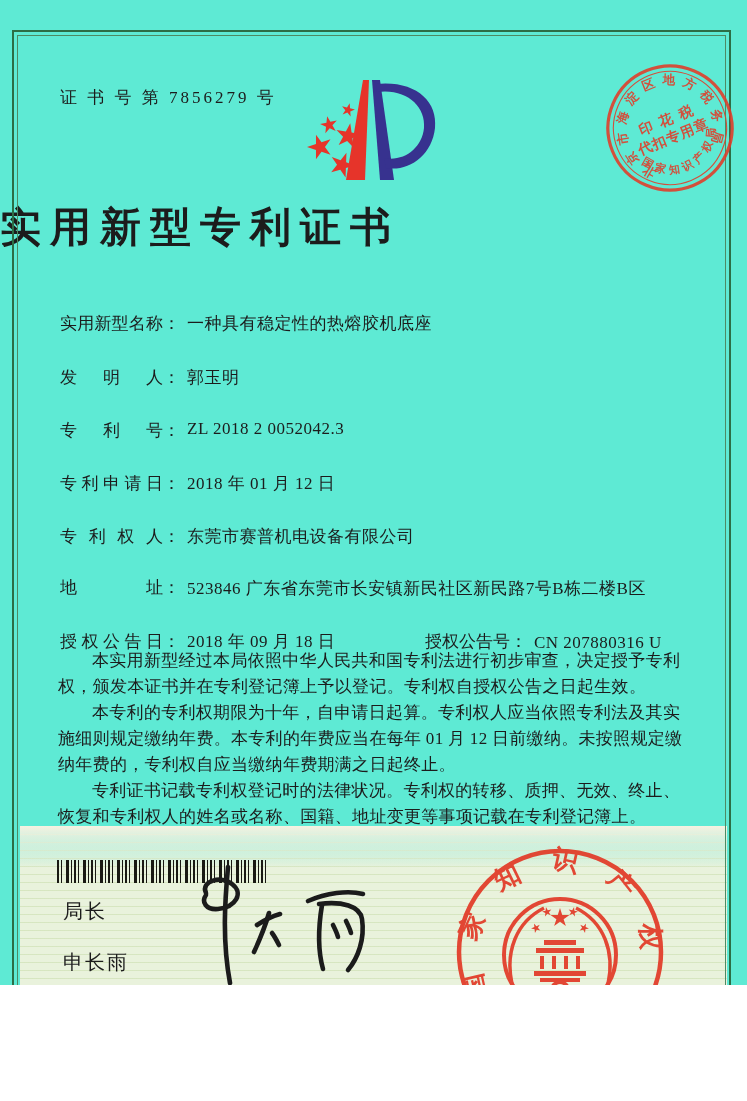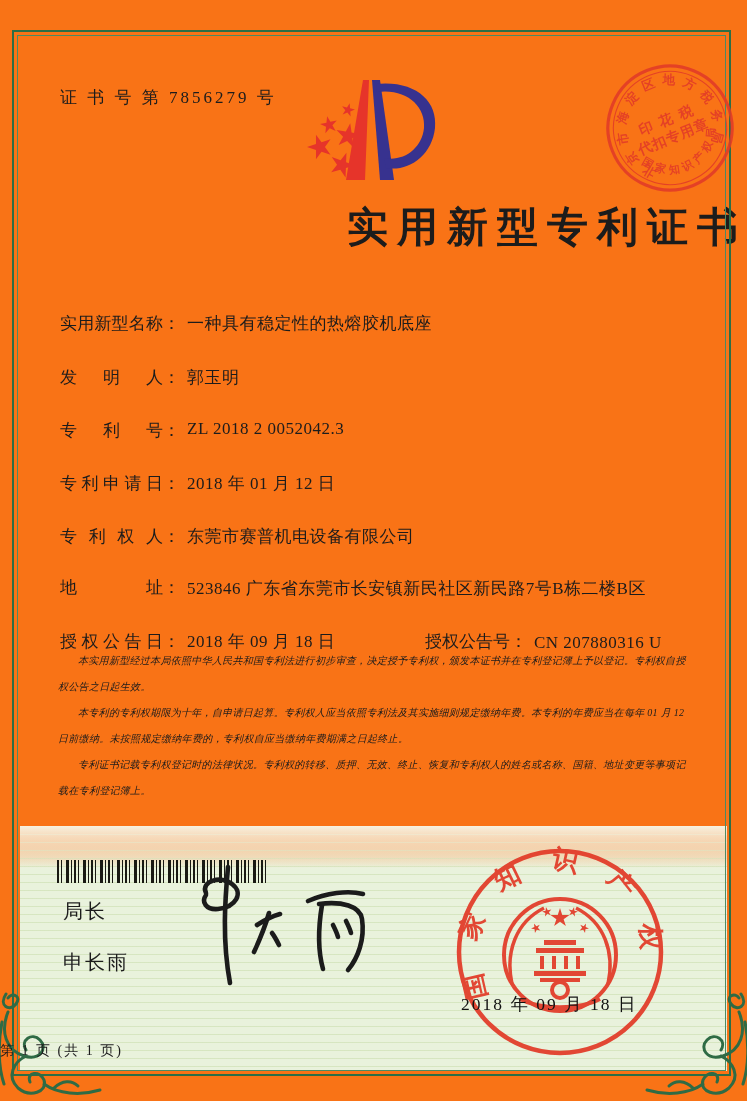--- a/index.html
+++ b/index.html
@@ -1,18 +1,18 @@
 <!DOCTYPE html>
 <html><head>
 <meta charset="utf-8">
 <style>
   * { margin:0; padding:0; box-sizing:border-box; }
   html,body { width:747px; height:1101px; }
   body { font-family:"Liberation Serif","DejaVu Serif",serif; color:#1c1c1c; }
-  .page { position:relative; width:747px; height:1101px; background:#f97316; overflow:hidden; }
+  .page { position:relative; width:747px; height:985px; background:#5eead4; overflow:hidden; }
 
   
   .band {
     position:absolute; left:20px; top:826px; width:707px; height:245px;
     background:
       repeating-linear-gradient(180deg, rgba(200,220,170,.55) 0 1px, rgba(233,242,220,0) 1px 8px),
       linear-gradient(180deg, rgba(233,242,220,0) 0, #e9f2dc 42px);
   }
   .band-fade { position:absolute; left:0; top:0; width:100%; height:44px;
     background:linear-gradient(180deg,#f7f2e1 0,rgba(247,242,225,0) 100%); }
@@ -20,33 +20,33 @@
   
   .frame-outer { position:absolute; left:12px; top:30px; width:719px; height:1046px;
     border:2.5px solid #2c6e46; z-index:3; pointer-events:none; }
   .frame-inner { position:absolute; left:3px; top:3px; right:3px; bottom:3px;
     border:1px solid #4d8a63; }
 
   .cert-number { position:absolute; left:60px; top:86px; font-size:17px; letter-spacing:3px; z-index:4; }
 
   .logo { position:absolute; left:292px; top:76px; z-index:2; }
 
-  .title { position:absolute; left:0; top:200px; width:747px; text-align:right;
+  .title { position:absolute; left:0; top:200px; width:747px; text-align:left;
     font-size:41px; font-weight:bold; letter-spacing:9px; z-index:2; }
 
   .fields { position:absolute; left:60px; top:312px; width:635px; z-index:2; font-size:17px; }
   .frow { position:absolute; left:0; display:flex; }
   .flabel { display:inline-block; width:103px; text-align:justify; text-align-last:justify; flex:none; }
   .fcolon { flex:none; }
   .fvalue { margin-left:7px; letter-spacing:.5px; }
   .fvalue.addr { width:524px; line-height:25px; }
   .grant-no { position:absolute; left:365px; top:0; display:flex;align-items:flex-end; }
 
   .paras { position:absolute; left:58px; top:648px; width:634px; z-index:2;
-    font-size:10px; line-height:26px; font-style:italic; letter-spacing:.3px; }
+    font-size:17px; line-height:26px; letter-spacing:.3px; }
   .paras p { text-indent:2em; }
 
   .barcode { position:absolute; left:57px; top:860px; width:212px; height:23px; z-index:2;
     background:repeating-linear-gradient(90deg,
       #191913 0 2px, rgba(0,0,0,0) 2px 4px,
       #191913 4px 5px, rgba(0,0,0,0) 5px 9px,
       #191913 9px 12px, rgba(0,0,0,0) 12px 14px,
       #191913 14px 15px, rgba(0,0,0,0) 15px 17px); }
 
   .signer { position:absolute; left:63px; top:898px; z-index:2; font-size:20px; letter-spacing:2px; }

